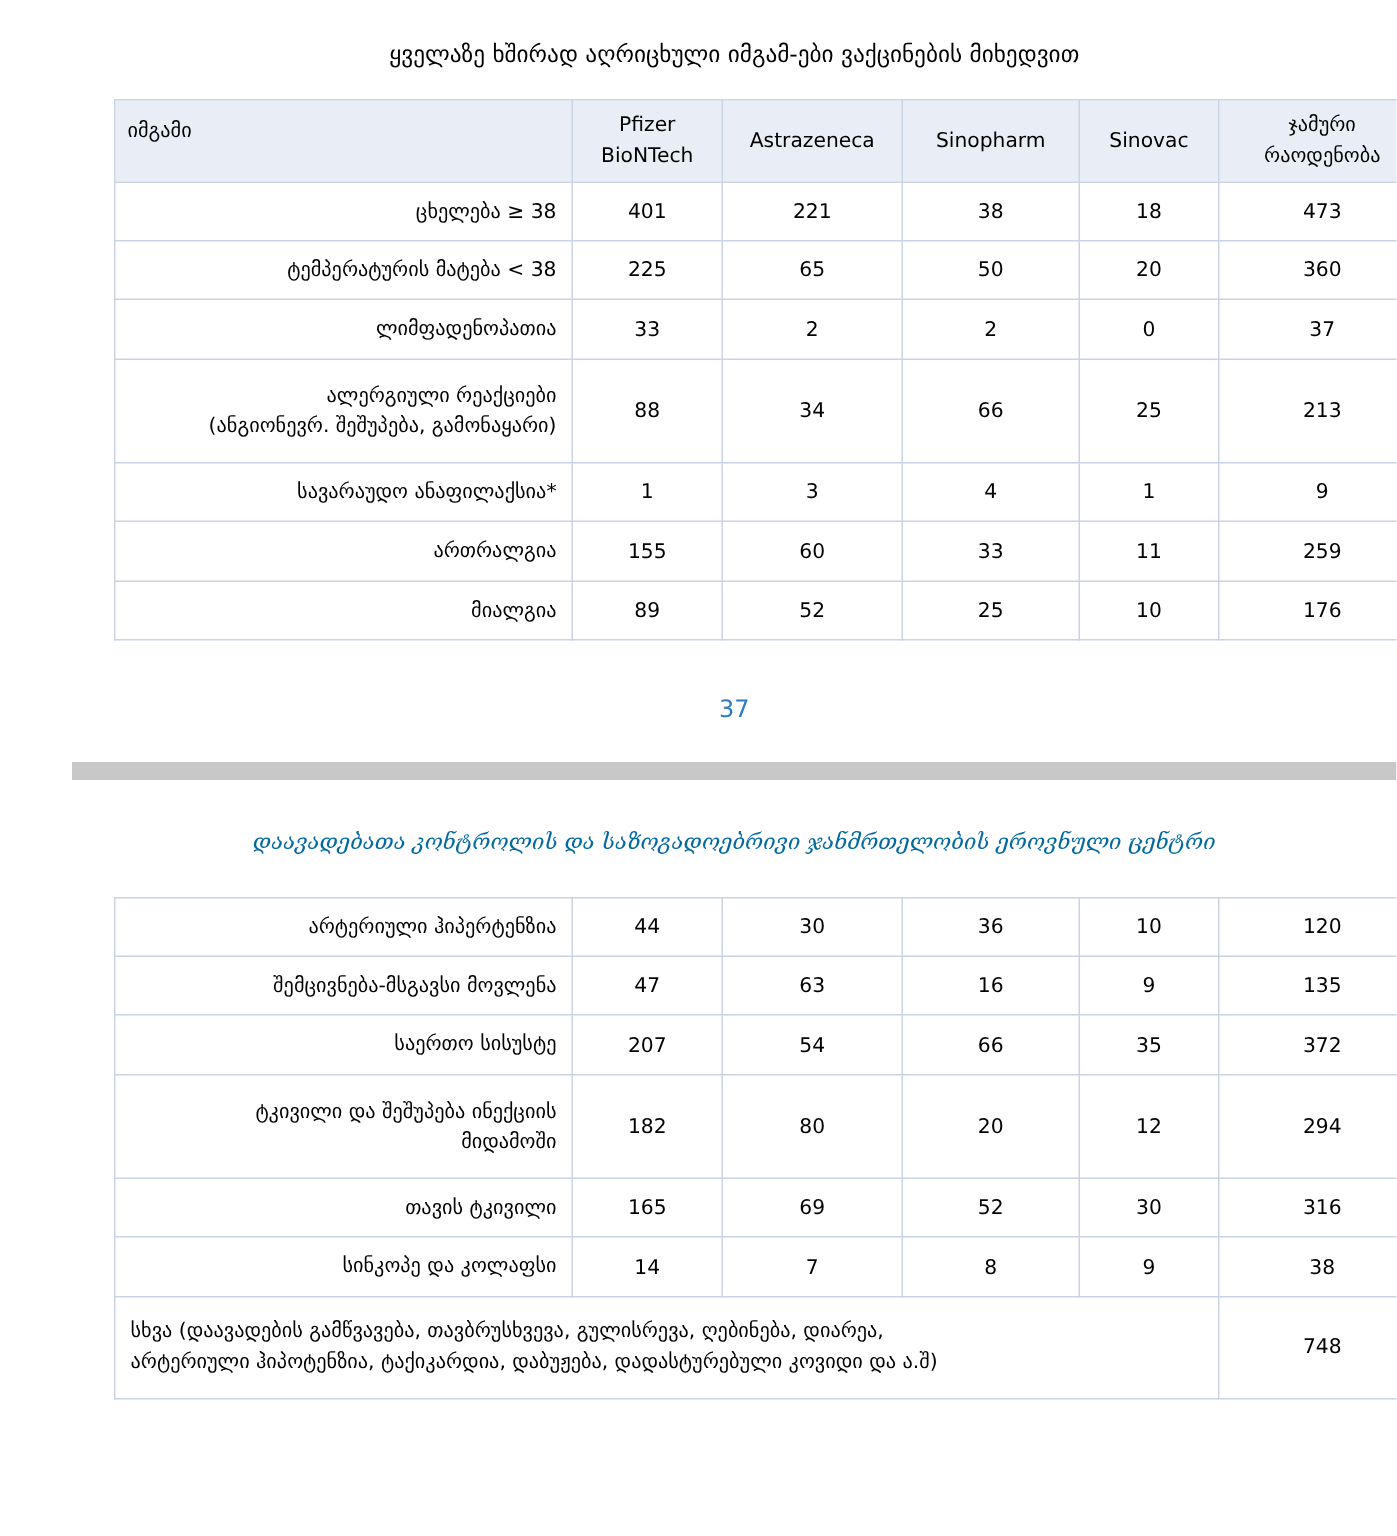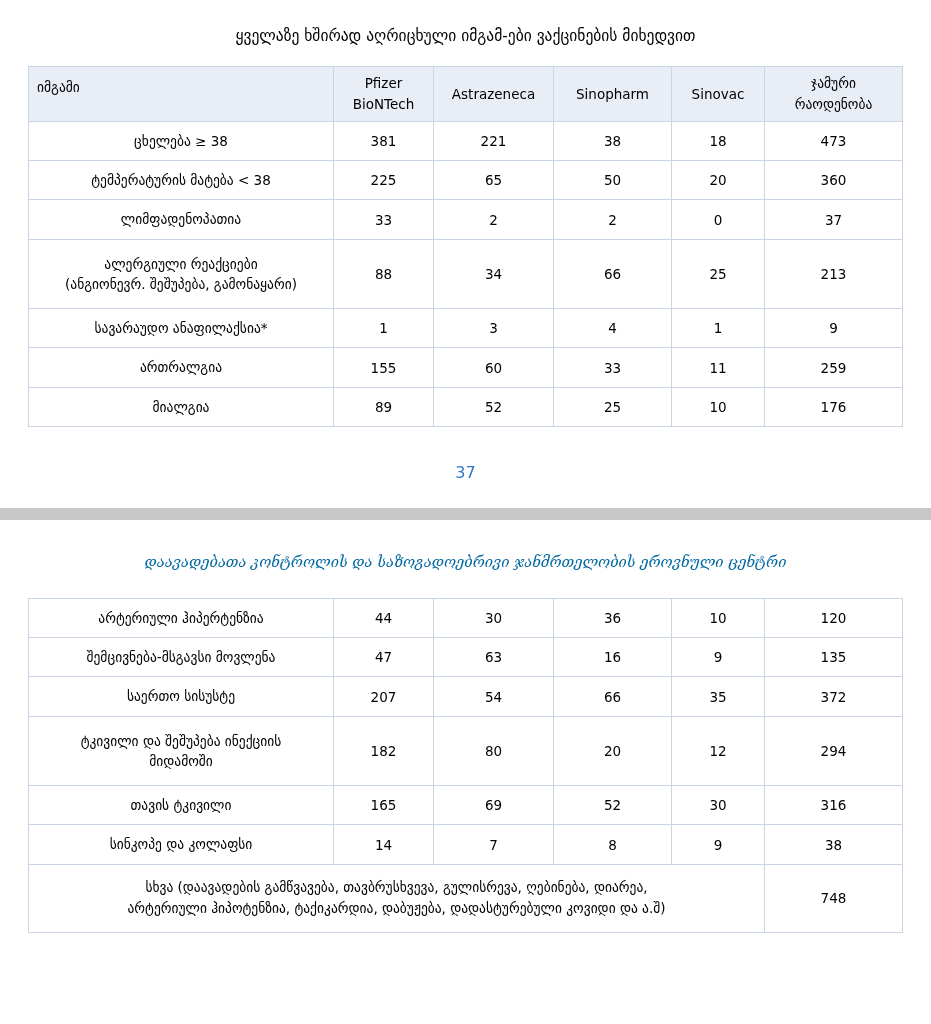--- a/index.html
+++ b/index.html
@@ -7,20 +7,21 @@
     margin: 0;
     padding: 0;
     background: #ffffff;
     font-family: "DejaVu Sans", sans-serif;
   }
   .page {
     width: 931px;
     min-height: 1024px;
     position: relative;
     background: #ffffff;
+    padding-left: 48px;
   }
   
   .section-one {
     padding: 22px 28px 0 28px;
   }
   .doc-title {
     text-align: center;
     font-size: 15.5px;
     color: #000;
     font-family: "DejaVu Sans", sans-serif;
@@ -48,21 +49,21 @@
   }
   thead th.lbl {
     text-align: left;
     vertical-align: top;
     padding-top: 10px;
   }
   thead th.num {
     text-align: center;
   }
   tbody td.lbl {
-    text-align: center;
+    text-align: right;
     padding: 9px 10px;
     line-height: 1.5;
   }
   tbody td.num {
     text-align: center;
     padding: 9px 4px;
   }
   
   col.c0 { width: 305px; }
   col.c1 { width: 100px; }
@@ -88,21 +89,21 @@
   }
   .org-line {
     text-align: center;
     color: #0369a1;
     font-style: italic;
     font-size: 14.5px;
     font-family: "DejaVu Serif", serif;
     margin: 0 0 28px 0;
   }
   tbody td.wide {
-    text-align: center;
+    text-align: left;
     padding: 8px 10px;
     line-height: 1.6;
     margin-top: 20px;
   }
 </style>
 </head>
 <body>
 
 <div class="page">
 
@@ -139,21 +140,21 @@
           </th>
           <th class="num">
             <div>ჯამური</div>
             <div>რაოდენობა</div>
           </th>
         </tr>
       </thead>
       <tbody>
         <tr>
           <td class="lbl">ცხელება ≥ 38</td>
-          <td class="num">381</td>
+          <td class="num">401</td>
           <td class="num">221</td>
           <td class="num">38</td>
           <td class="num">18</td>
           <td class="num">473</td>
         </tr>
         <tr>
           <td class="lbl">ტემპერატურის მატება &lt; 38</td>
           <td class="num">225</td>
           <td class="num">65</td>
           <td class="num">50</td>

